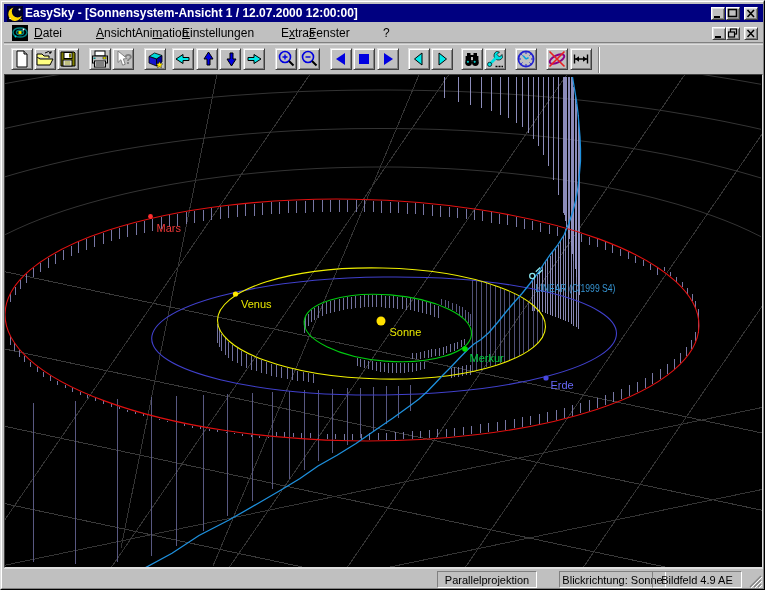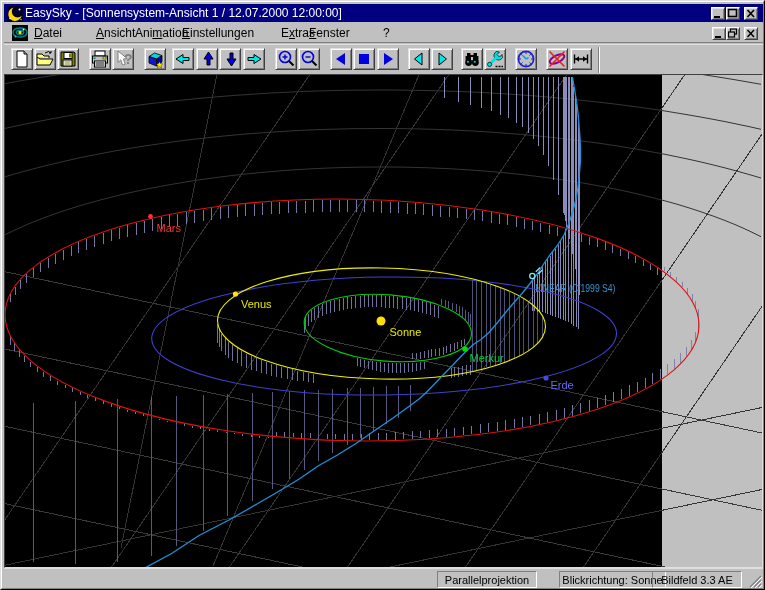--- a/index.html
+++ b/index.html
@@ -1,29 +1,29 @@
 <!DOCTYPE html>
 <html><head><meta charset="utf-8"><style>
 *{margin:0;padding:0;box-sizing:border-box;}
 html,body{width:765px;height:590px;overflow:hidden;background:#c0c0c0;font-family:"Liberation Sans",sans-serif;}
 #win{position:absolute;left:0;top:0;width:765px;height:590px;background:#c0c0c0;
 border-left:1px solid #dfdfdf;border-top:1px solid #dfdfdf;border-right:1px solid #000;border-bottom:1px solid #000;}
 #win::after{content:"";position:absolute;left:0;top:0;right:0;bottom:0;
 border-left:1px solid #fff;border-top:1px solid #fff;border-right:1px solid #808080;border-bottom:1px solid #808080;pointer-events:none;}
 .titlebar{position:absolute;left:3px;top:3px;width:759px;height:18px;background:#000080;color:#fff;}
-.titlebar .txt{position:absolute;left:21px;top:2px;font-size:12px;font-weight:normal;white-space:nowrap;}
+.titlebar .txt{position:absolute;left:21px;top:2px;font-size:12px;font-weight:bold;white-space:nowrap;}
 .tbtn{position:absolute;width:14px;height:13px;background:#c0c0c0;border:1px solid;border-color:#fff #404040 #404040 #fff;box-shadow:inset 1px 1px 0 #dfdfdf, inset -1px -1px 0 #808080;font-size:9px;text-align:center;color:#000;}
 .menubar{position:absolute;left:3px;top:22px;width:759px;height:20px;background:#c0c0c0;border-bottom:1px solid #808080;}
 .menubar span.mi{position:absolute;top:3px;font-size:12px;color:#000;}
 u{text-decoration:underline;}
 .toolbar{position:absolute;left:3px;top:43px;width:759px;height:31px;background:#c0c0c0;border-top:1px solid #dfdfdf;}
 .tb{position:absolute;top:3px;width:22px;height:22px;background:#c0c0c0;border:1px solid;border-color:#dfdfdf #404040 #404040 #dfdfdf;box-shadow:inset 1px 1px 0 #fff, inset -1px -1px 0 #808080;}
 .statusbar{position:absolute;left:3px;top:567px;width:759px;height:21px;background:#c0c0c0;border-top:1px solid #dfdfdf;}
 .sp{position:absolute;top:2px;height:17px;border:1px solid;border-color:#808080 #fff #fff #808080;font-size:11px;color:#000;text-align:center;line-height:16px;}
-#canvas{position:absolute;left:4px;top:74px;width:657px;height:492px;background:#000;}
+#canvas{position:absolute;left:4px;top:74px;width:757px;height:492px;background:#000;}
 #cvborder{position:absolute;left:3px;top:73px;width:759px;height:494px;border:1px solid #404040;border-right-color:#dfdfdf;border-bottom-color:#dfdfdf;}
 </style></head><body>
 <div id="win">
   <div class="titlebar">
     <svg style="position:absolute;left:3px;top:2px" width="16" height="16">
       <rect width="16" height="16" fill="#000028"></rect>
       <path d="M6.5 1.5 a6.8 6.8 0 1 0 8.2 8.2 a5.4 5.4 0 1 1 -8.2 -8.2 z" fill="#ffd800"></path>
       <circle cx="12.5" cy="3.5" r="1" fill="#fff"></circle>
         <circle cx="3" cy="12.5" r="0.8" fill="#fff"></circle>
         <circle cx="14" cy="13.5" r="0.7" fill="#ffd800"></circle>
@@ -576,18 +576,18 @@
 <circle cx="464" cy="348" r="2.8" fill="#00e000"></circle>
 <text x="468.5" y="361" fill="#00d040" style="font-size:11px;letter-spacing:0px;font-family:'Liberation Sans',sans-serif">Merkur</text>
 <circle cx="545" cy="377" r="2.6" fill="#4848e0"></circle>
 <text x="549.5" y="388" fill="#6868f8" style="font-size:11px;letter-spacing:0px;font-family:'Liberation Sans',sans-serif">Erde</text>
 <text x="534.5" y="291" fill="#3694d2" textLength="80" lengthAdjust="spacingAndGlyphs" style="font-size:11.5px;font-family:'Liberation Sans',sans-serif">LINEAR (C/1999 S4)</text>
     </svg>
   </div>
   <div class="statusbar">
     <div class="sp" style="left:433px;width:100px">Parallelprojektion</div>
     <div class="sp" style="left:555px;width:107px">Blickrichtung: Sonne</div>
-    <div class="sp" style="left:648px;width:90px">Bildfeld 3.3 AE</div>
+    <div class="sp" style="left:648px;width:90px">Bildfeld 4.9 AE</div>
     <svg style="position:absolute;right:1px;bottom:1px" width="13" height="13">
       <path d="M12 1 L1 12 M12 5 L5 12 M12 9 L9 12" stroke="#808080" stroke-width="1.2"></path>
       <path d="M13 2 L2 13 M13 6 L6 13 M13 10 L10 13" stroke="#fff" stroke-width="1"></path>
     </svg>
   </div>
 </div>
 </body></html>

